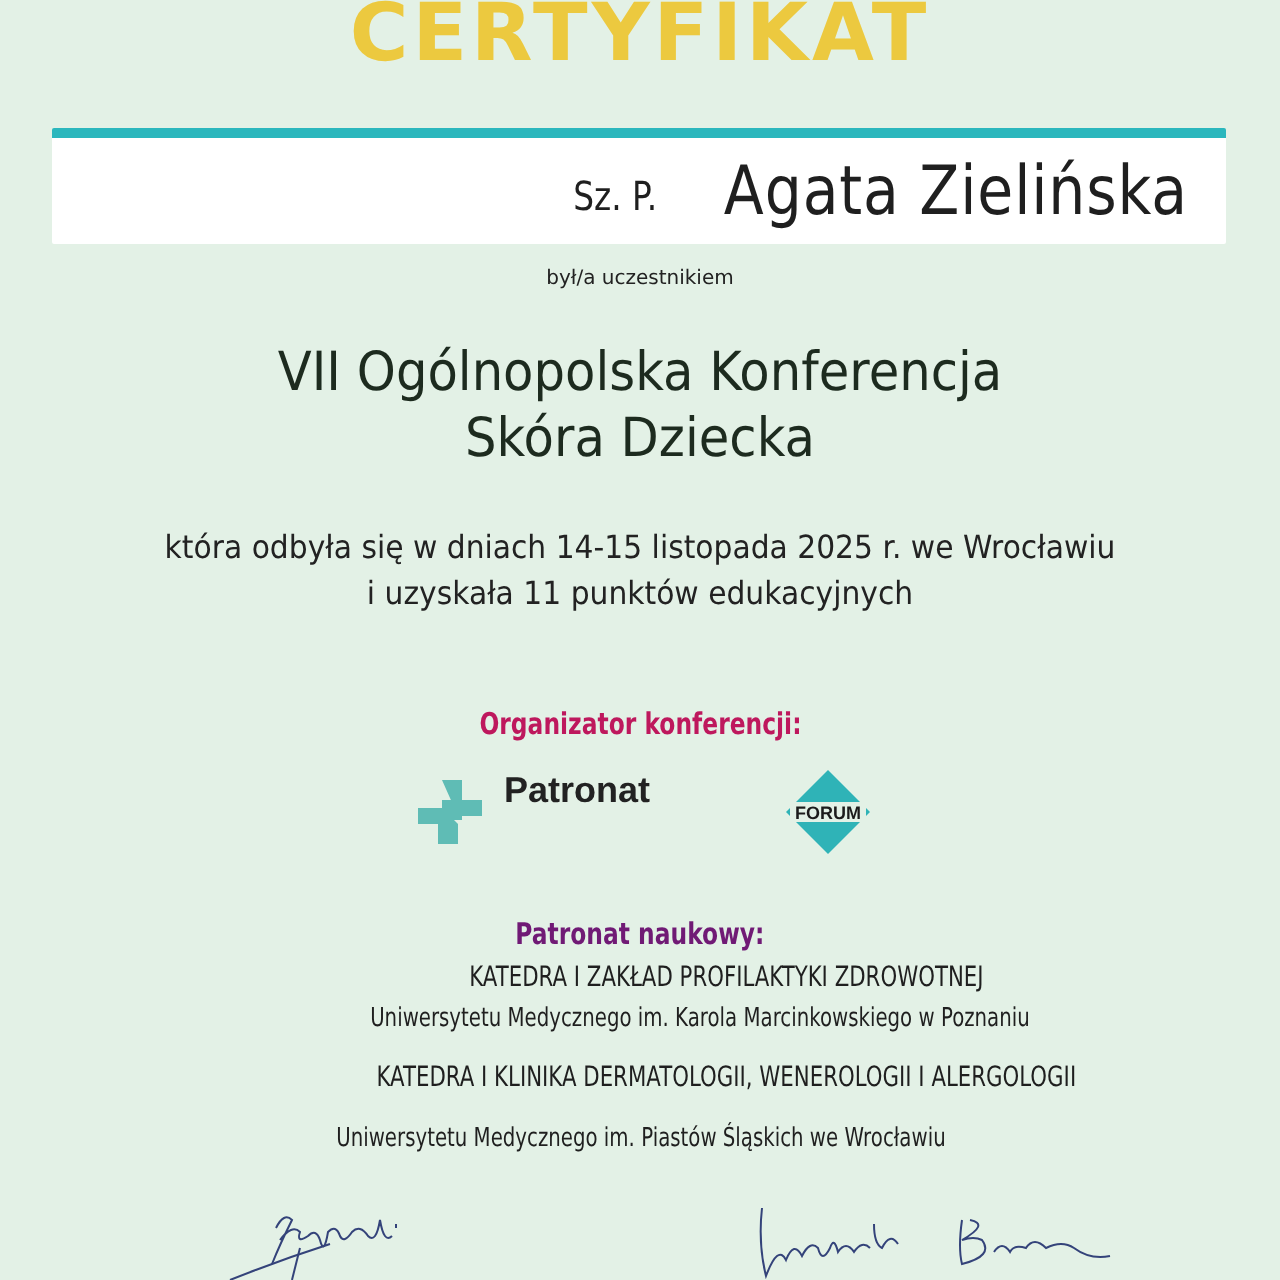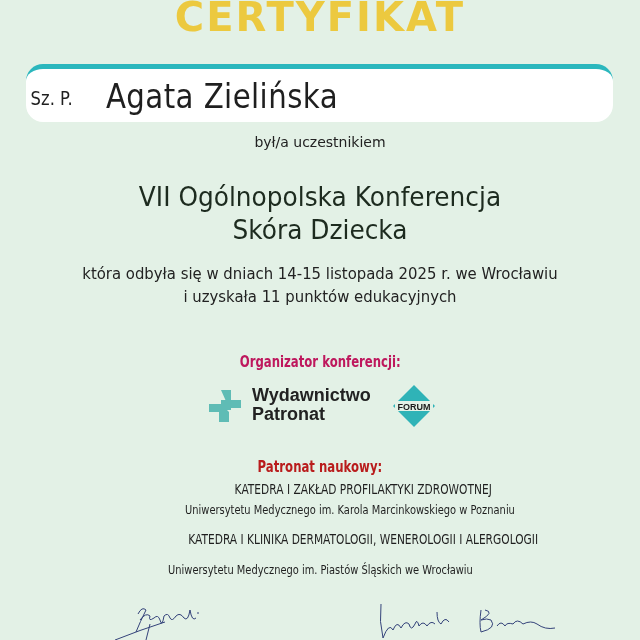--- a/index.html
+++ b/index.html
@@ -26,26 +26,26 @@
       color: #ecc93f;
     }
 
     .name-box {
       position: absolute;
       left: 26px;
       top: 64px;
       width: 587px;
       height: 58px;
       background: #ffffff;
-      border-radius: 17px;
+      border-radius: 1px;
       border-top: 5px solid #2bb7bd;
       box-sizing: border-box;
       display: flex;
       align-items: center;
-      justify-content: flex-start;
+      justify-content: flex-end;
     }
     .name-prefix {
       font-family: "DejaVu Sans", sans-serif;
       font-size: 20px;
       color: #1f1f1f;
       transform: scaleX(0.82);
       display: inline-block;
       margin-right: 10px;
       margin-top: 4px;
     }
@@ -54,31 +54,30 @@
       font-size: 34px;
       color: #1f1f1f;
       transform: scaleX(0.86);
       display: inline-block;
       letter-spacing: 0.5px;
     }
 
     .participant {
       top: 134px;
       font-family: "DejaVu Sans", sans-serif;
-      font-size: 14px;
+      font-size: 10px;
       color: #222;
     }
 
     .conf-title {
       top: 170px;
       font-family: "DejaVu Sans", sans-serif;
       font-size: 27px;
       line-height: 33px;
       color: #1d2b1f;
-      margin-top: 10px;
     }
     .conf-title div { transform: scaleX(0.92); }
 
     .conf-info {
       top: 262px;
       font-family: "DejaVu Sans", sans-serif;
       font-size: 16px;
       line-height: 23px;
       color: #222;
     }
@@ -124,21 +123,21 @@
       top: 2px;
       width: 44px;
       height: 44px;
     }
 
     .patronage-label {
       top: 458px;
       font-family: "DejaVu Sans", sans-serif;
       font-weight: bold;
       font-size: 15px;
-      color: #b91c1c;
+      color: #701a75;
     }
     .patronage-label span { display: inline-block; transform: scaleX(0.78); }
 
     .line-caps {
       font-family: "DejaVu Sans", sans-serif;
       font-size: 14px;
       color: #1f1f1f;
       margin-left: 43px;
     }
     .line-caps span { display: inline-block; transform: scaleX(0.76); white-space: nowrap; }
@@ -188,21 +187,20 @@
   <span>Organizator konferencji:</span>
 </div>
 
 <div class="logos">
   <svg class="wm-cross" viewBox="0 0 36 36">
     <path d="M14 2 L24 2 L24 12 L34 12 L34 20 L22 20 Z" fill="#5fbcb5"></path>
     <path d="M2 16 L14 16 L22 24 L22 34 L12 34 L12 24 L2 24 Z" fill="#5fbcb5"></path>
     <rect x="14" y="12" width="10" height="10" fill="#5fbcb5"></rect>
   </svg>
   <div class="wm-text">
-    <div>Wydawnictwo</div>
     <div>Patronat</div>
   </div>
   <svg class="forum-logo" viewBox="0 0 44 44">
     <polygon points="22,1 43,22 22,43 1,22" fill="#2fb3b7"></polygon>
     <rect x="3" y="17" width="38" height="10" fill="#e3f1e6"></rect>
     <text x="22" y="25.5" text-anchor="middle" font-family="Liberation Sans, sans-serif" font-weight="bold" font-size="9" fill="#1b1b1b">FORUM</text>
   </svg>
 </div>
 
 <div class="abs patronage-label">

